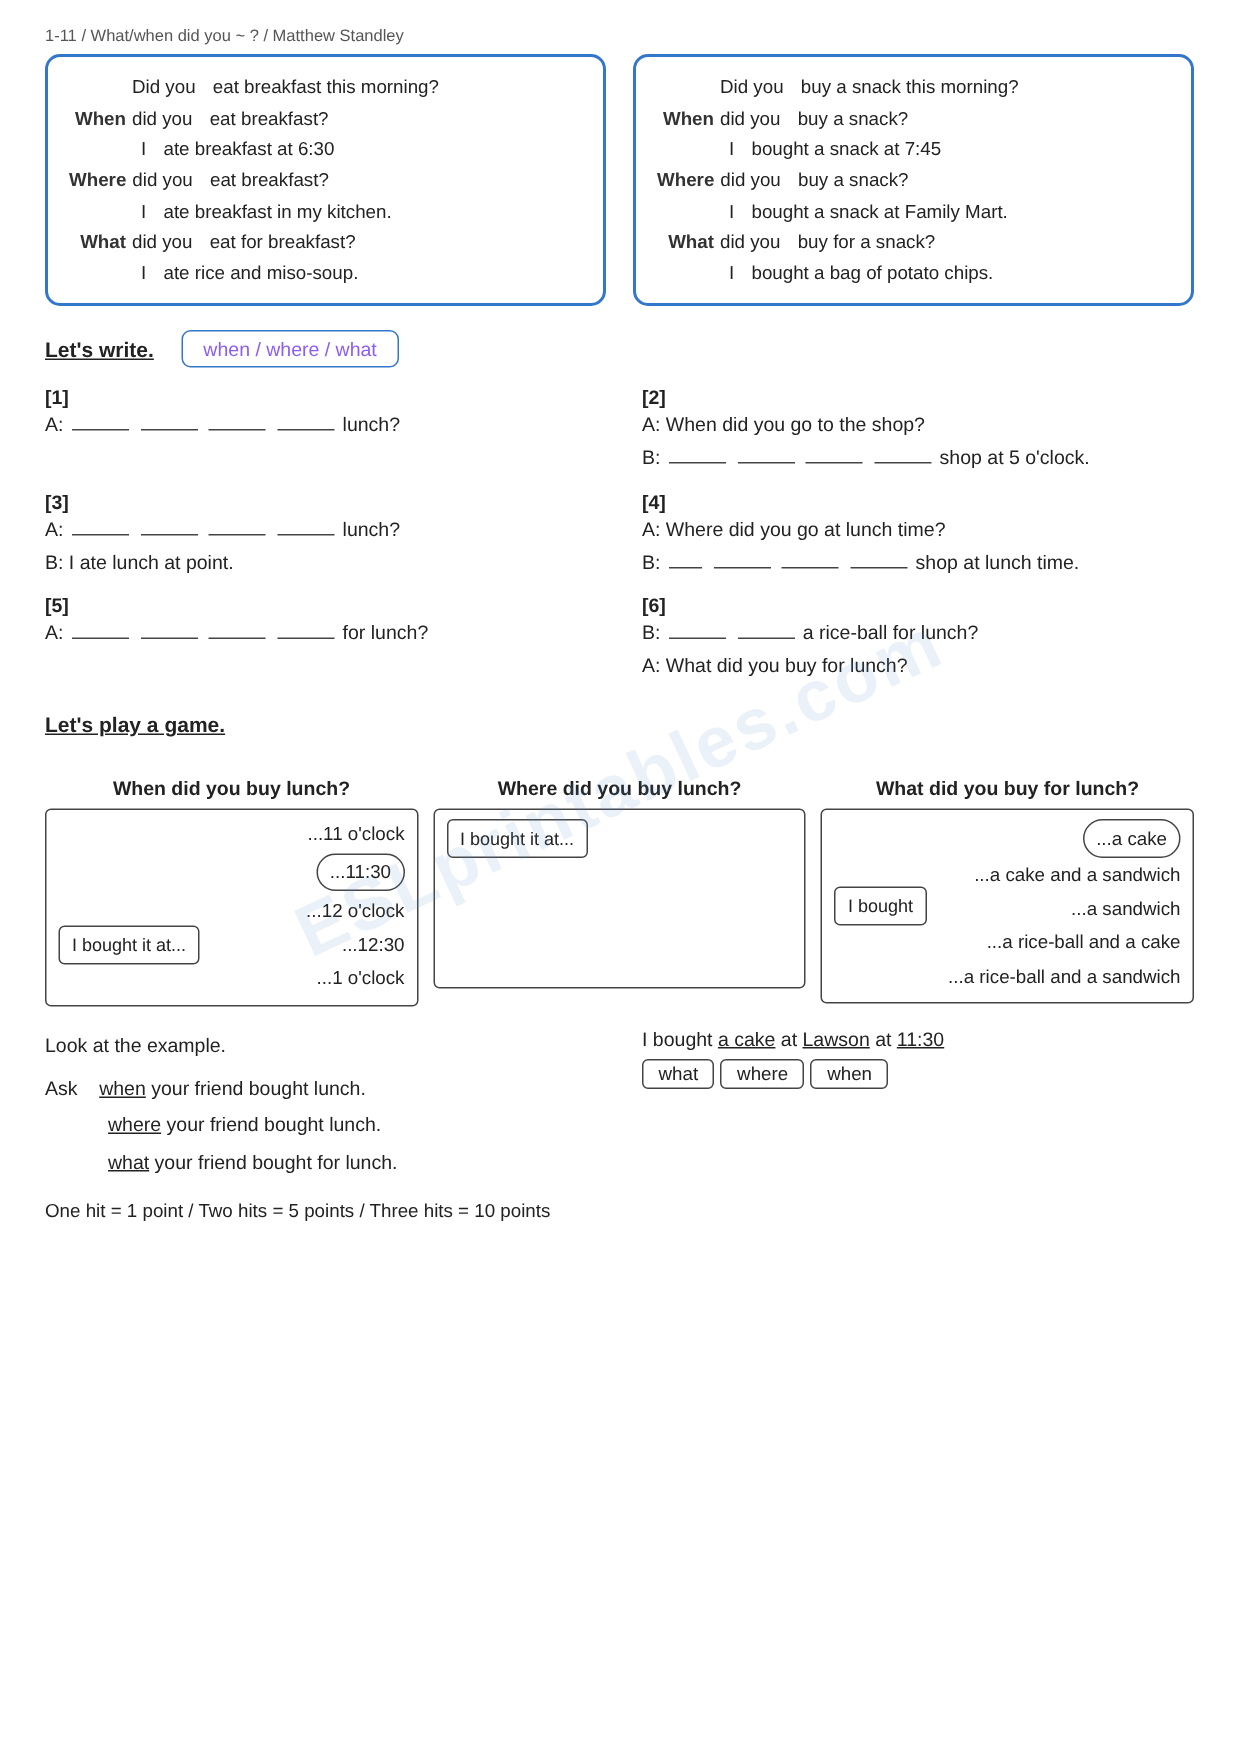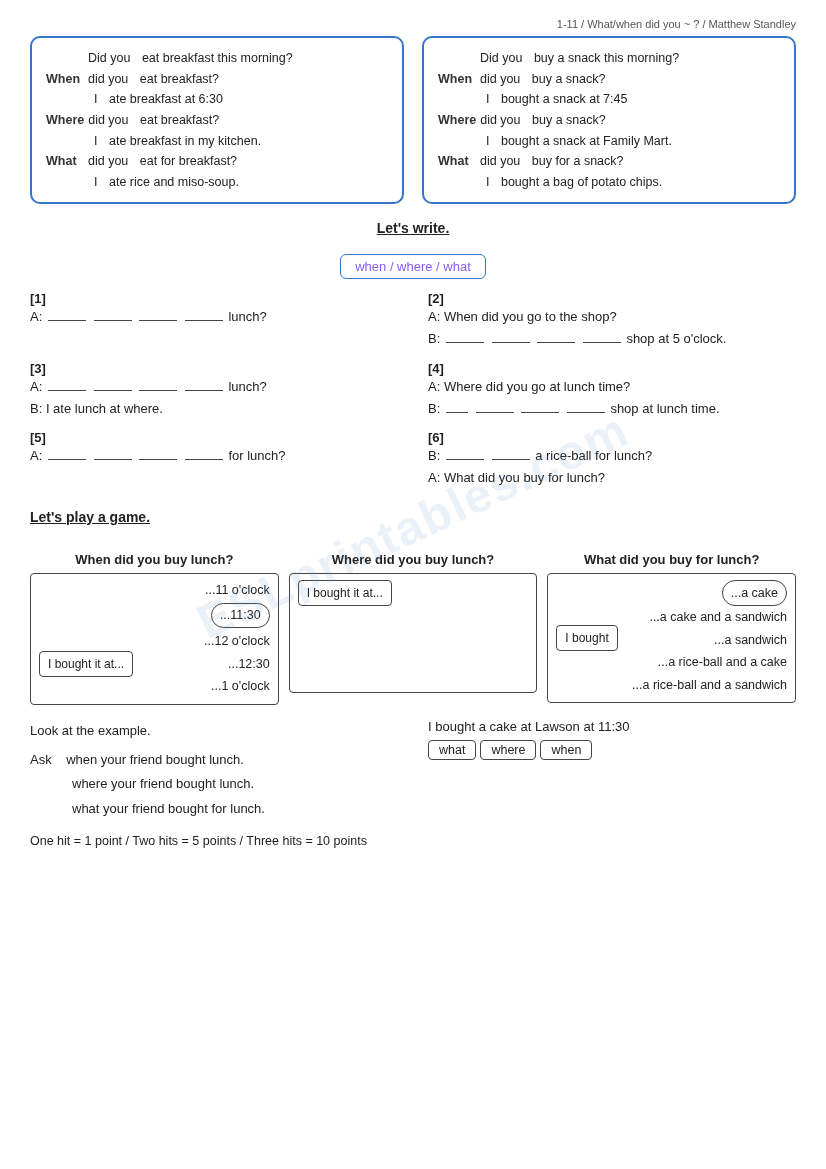--- a/index.html
+++ b/index.html
@@ -6,21 +6,21 @@
     body {
       font-family: 'Comic Sans MS', 'Chalkboard SE', cursive, sans-serif;
       background: #fff;
       width: 826px;
       min-height: 1169px;
       padding: 18px 30px 20px 30px;
       font-size: 13px;
       color: #222;
     }
     .top-right {
-      text-align: right;
+      text-align: left;
       font-size: 11px;
       color: #555;
       margin-bottom: 6px;
     }
     .main-title {
       text-align: center;
       font-size: 26px;
       font-weight: bold;
       color: #2255aa;
       margin-bottom: 14px;
@@ -31,37 +31,37 @@
       gap: 18px;
       margin-bottom: 16px;
     }
     .dialogue-box {
       border: 2px solid #3377cc;
       border-radius: 10px;
       padding: 10px 14px;
       flex: 1;
       font-size: 12.5px;
       line-height: 1.65;
+      text-align: right;
     }
     .dialogue-box .line {
       display: flex;
       gap: 4px;
     }
     .dialogue-box .label {
       min-width: 38px;
       font-weight: bold;
       color: #333;
     }
     .section-row {
       display: flex;
       align-items: center;
       gap: 18px;
       margin-bottom: 12px;
       margin-top: 4px;
-      flex-direction: column;
     }
     .lets-write {
       font-size: 14px;
       text-decoration: underline;
       font-weight: bold;
     }
     .keyword-box {
       border: 1.5px solid #3377cc;
       border-radius: 6px;
       padding: 4px 14px;
@@ -159,21 +159,21 @@
       line-height: 1.9;
     }
     .bottom-right {
       flex: 1;
       font-size: 13px;
     }
     .example-line {
       font-size: 13px;
       margin-bottom: 6px;
     }
-    .underline { }
+    .underline { text-decoration: underline; }
     .keyword-row {
       display: flex;
       gap: 4px;
       margin-top: 4px;
     }
     .kw-tag {
       border: 1.5px solid #444;
       border-radius: 4px;
       padding: 2px 10px;
       font-size: 12.5px;
@@ -292,21 +292,21 @@
 
     <div class="ex-item">
       <div class="ex-num">[2]</div>
       <div class="ex-line">A: When did you go to the shop?</div>
       <div class="ex-line">B: <span class="blank"></span> <span class="blank"></span> <span class="blank"></span> <span class="blank"></span> shop at 5 o'clock.</div>
     </div>
 
     <div class="ex-item">
       <div class="ex-num">[3]</div>
       <div class="ex-line">A: <span class="blank"></span> <span class="blank"></span> <span class="blank"></span> <span class="blank"></span> lunch?</div>
-      <div class="ex-line">B: I ate lunch at where.</div>
+      <div class="ex-line">B: I ate lunch at point.</div>
     </div>
 
     <div class="ex-item">
       <div class="ex-num">[4]</div>
       <div class="ex-line">A: Where did you go at lunch time?</div>
       <div class="ex-line">B: <span class="blank" style="min-width:22px"></span> <span class="blank"></span> <span class="blank"></span> <span class="blank"></span> shop at lunch time.</div>
     </div>
 
     <div class="ex-item">
       <div class="ex-num">[5]</div>

